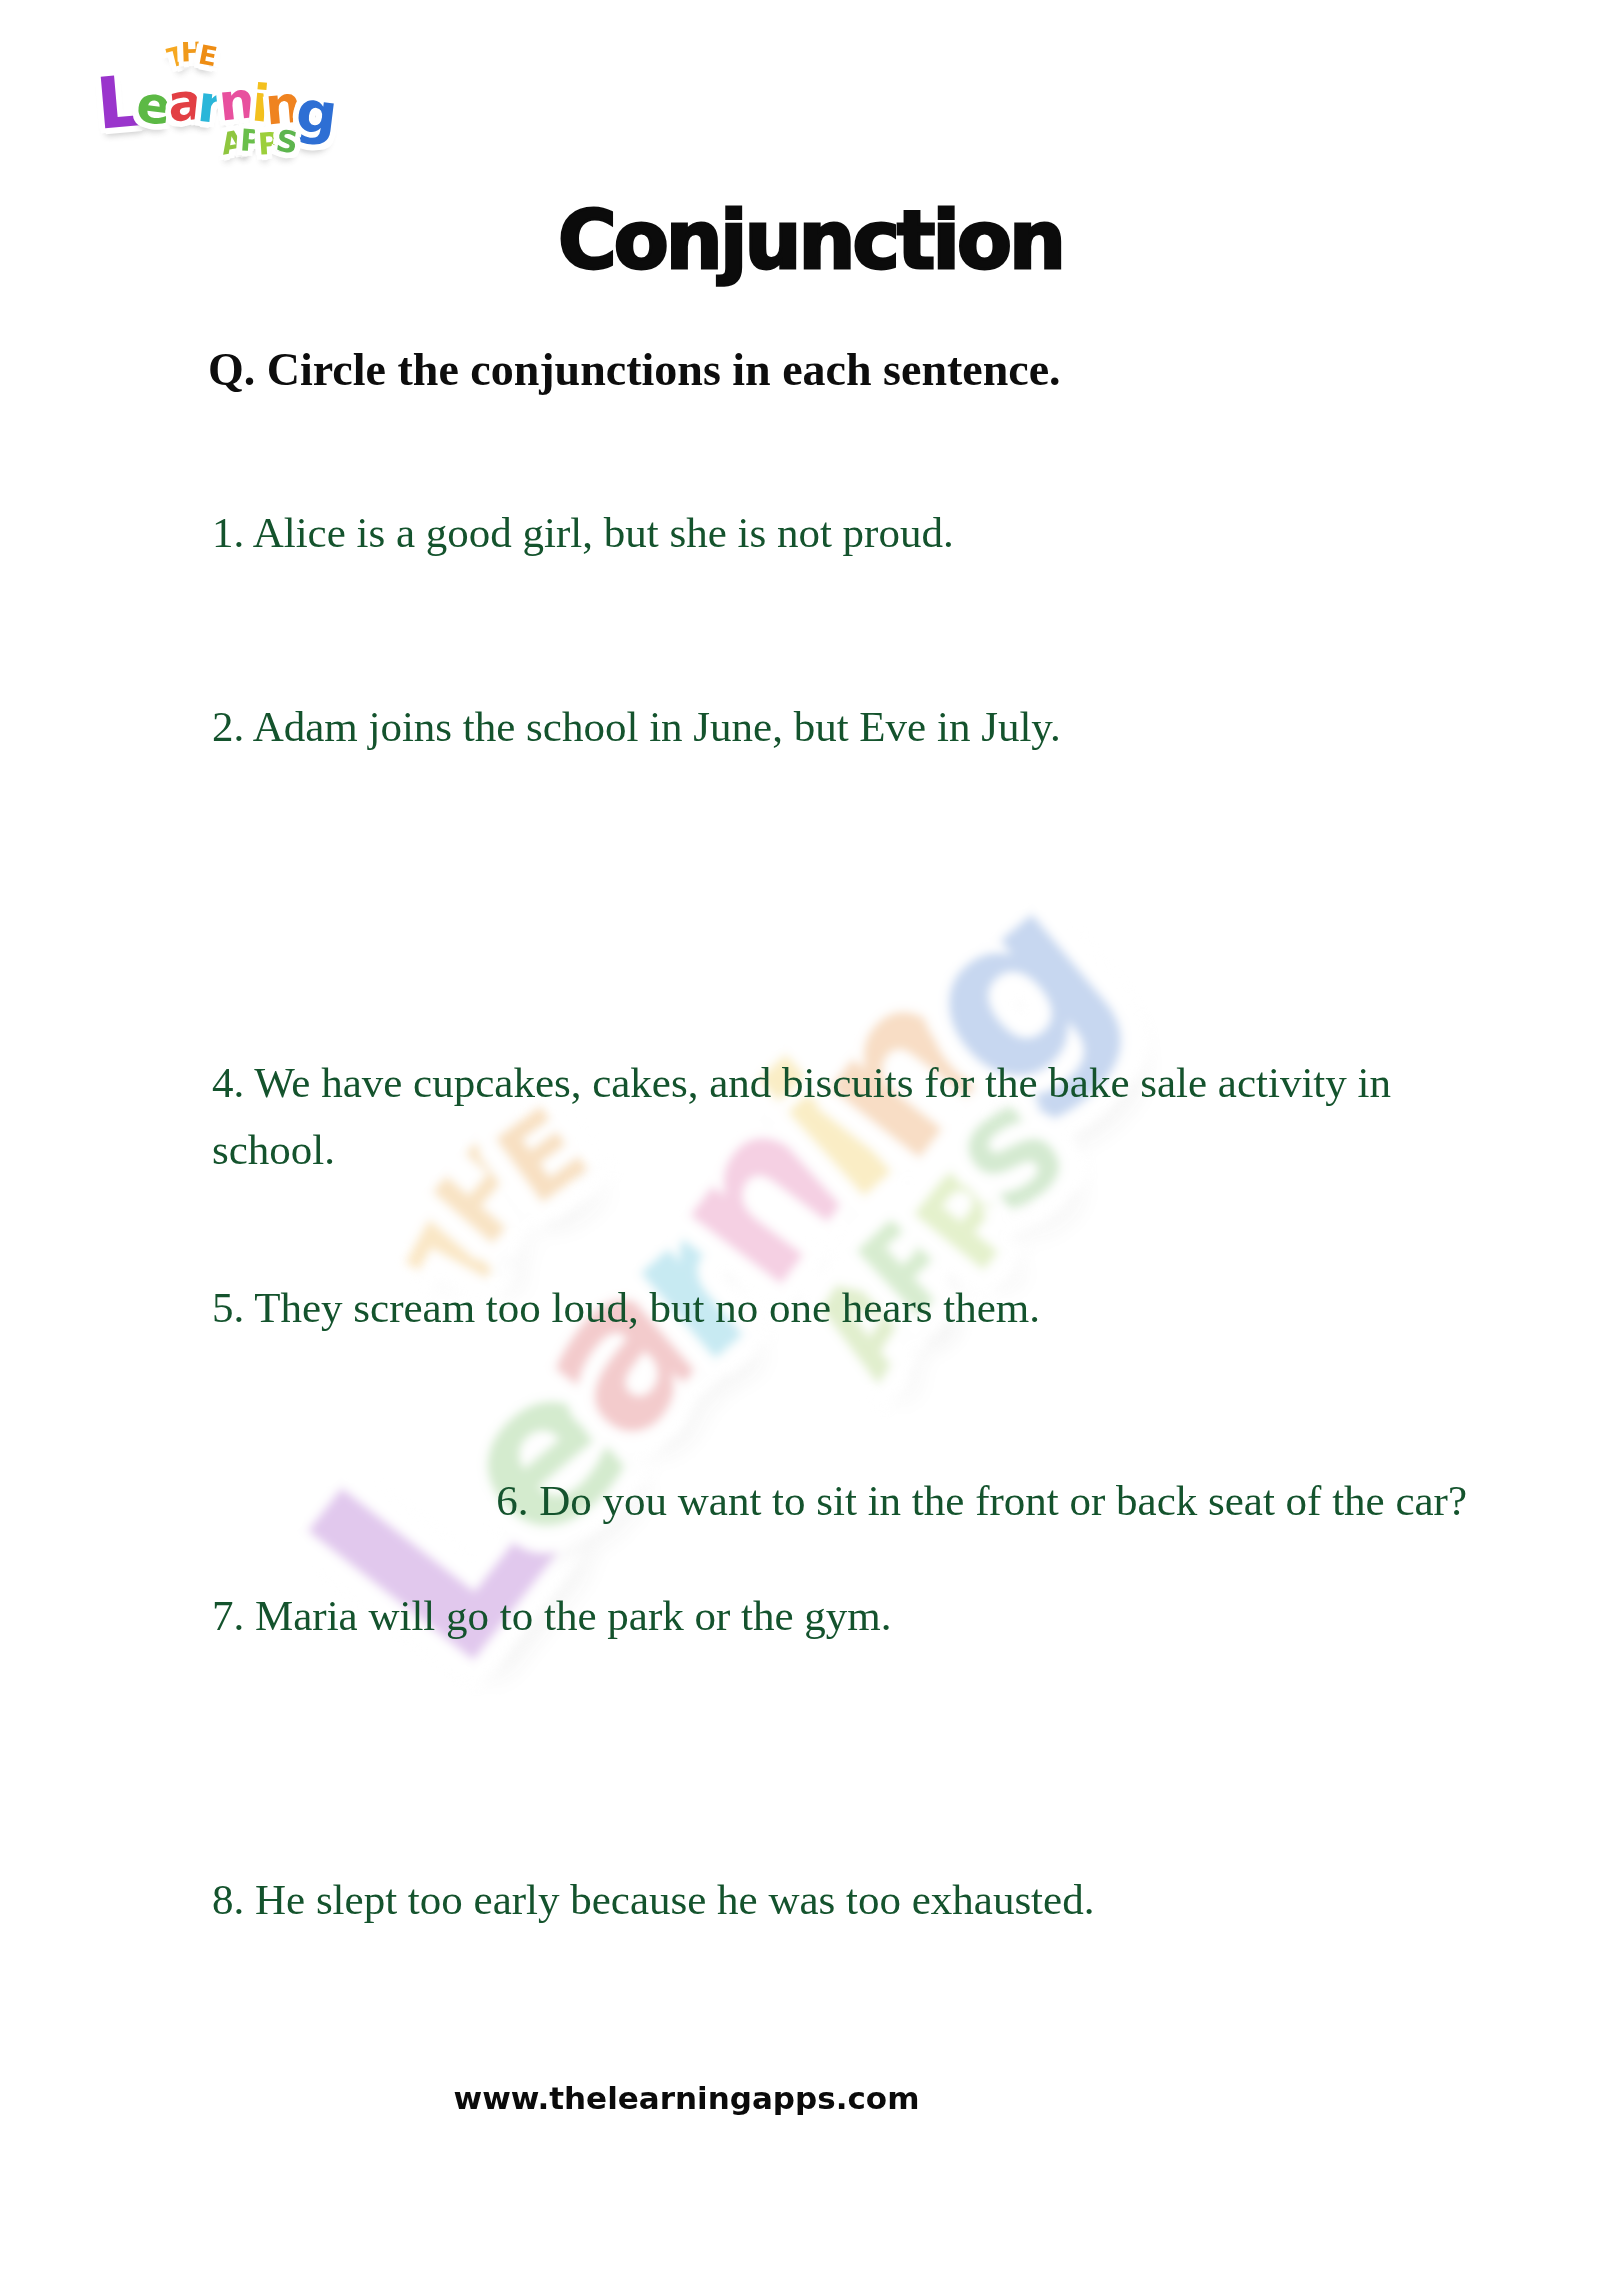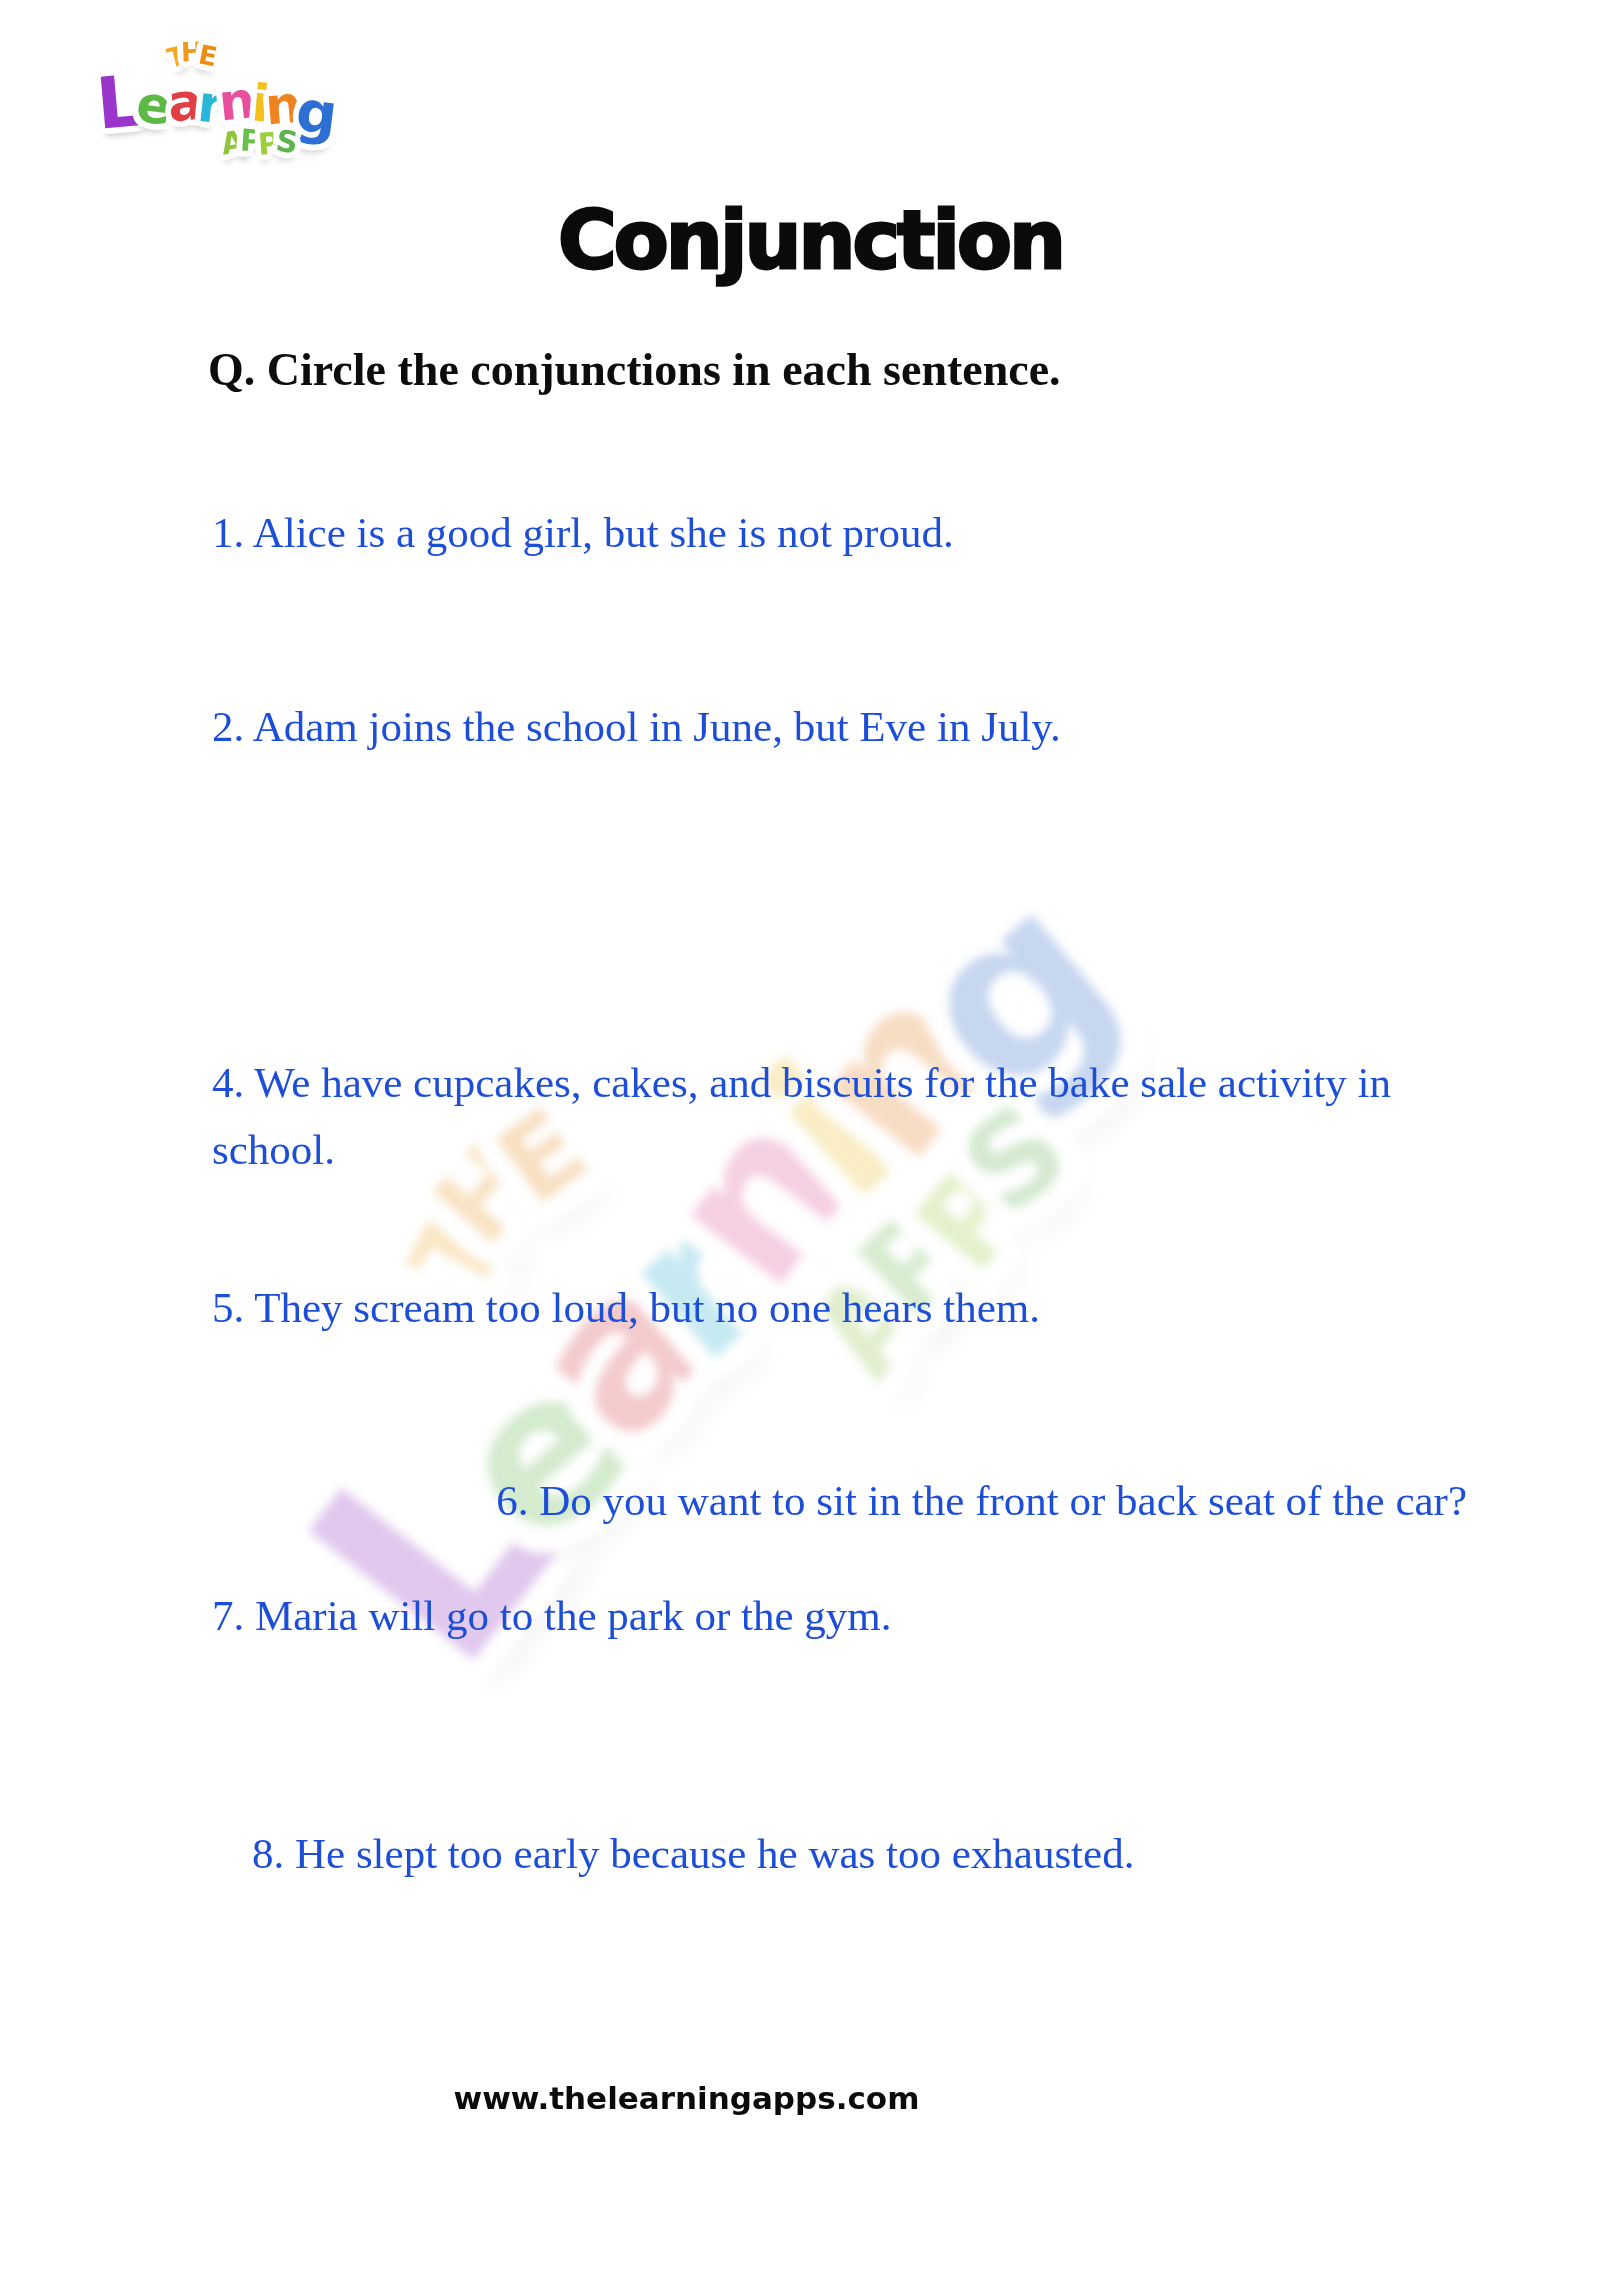--- a/index.html
+++ b/index.html
@@ -67,24 +67,24 @@
     z-index:2;margin:0;
   }
   .question{
     position:absolute;left:208px;top:343px;width:1264px;
     font-size:46px;font-weight:bold;
     color:#0d0d0d;z-index:2;
   }
   .sentence{
     position:absolute;left:212px;width:1255px;
     font-size:43px;line-height:67px;
-    color:#1d4ed8;z-index:2;
+    color:#14532d;z-index:2;
   }
   .s1{top:499px;}  .s2{top:693px;}  .s3{top:888px;}  .s4{top:1049px;}
-  .s5{top:1274px;} .s6{top:1467px;text-align:right;} .s7{top:1582px;} .s8{top:1820px;margin-left:40px;}
+  .s5{top:1274px;} .s6{top:1467px;text-align:right;} .s7{top:1582px;} .s8{top:1866px;}
   .footer{
     position:absolute;left:0;top:2080px;width:1373px;
     text-align:center;
     font-family:"DejaVu Sans", sans-serif;
     font-size:31px;font-weight:bold;
     color:#0b0b0b;z-index:2;
   }
 </style>
 </head>
 <body>

